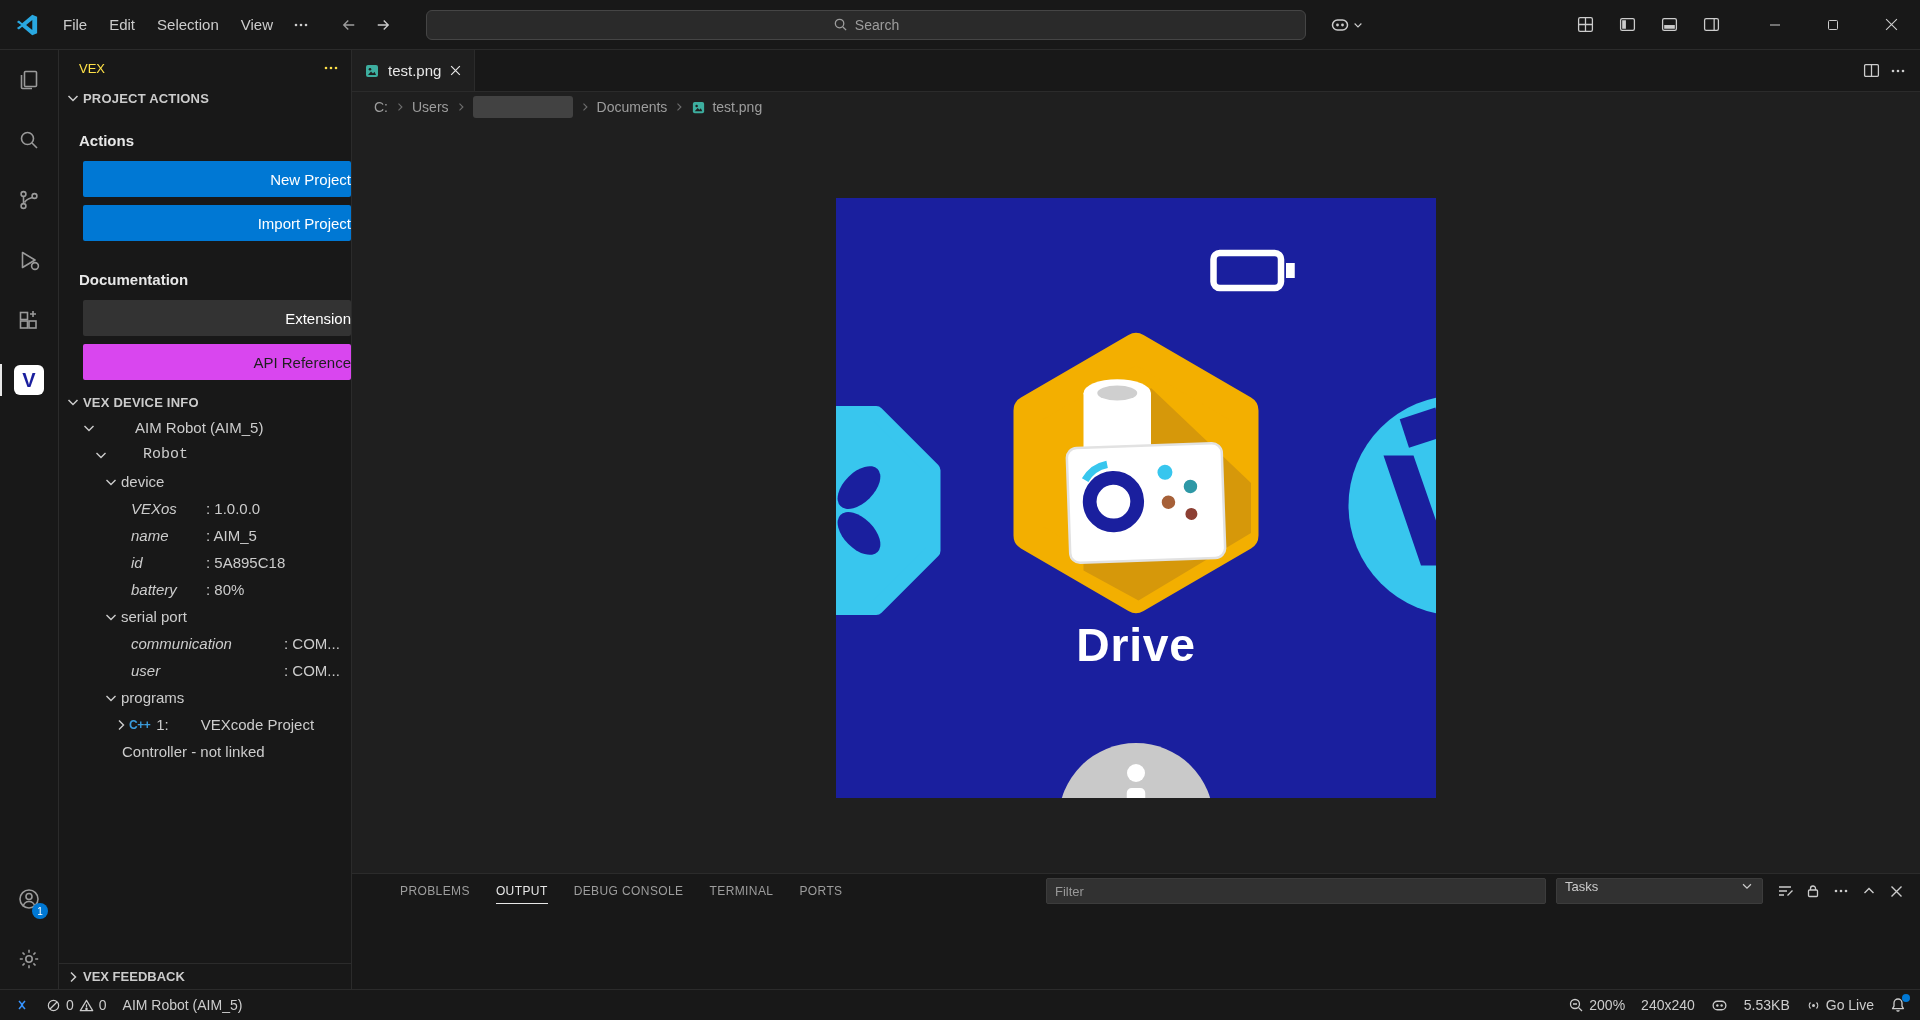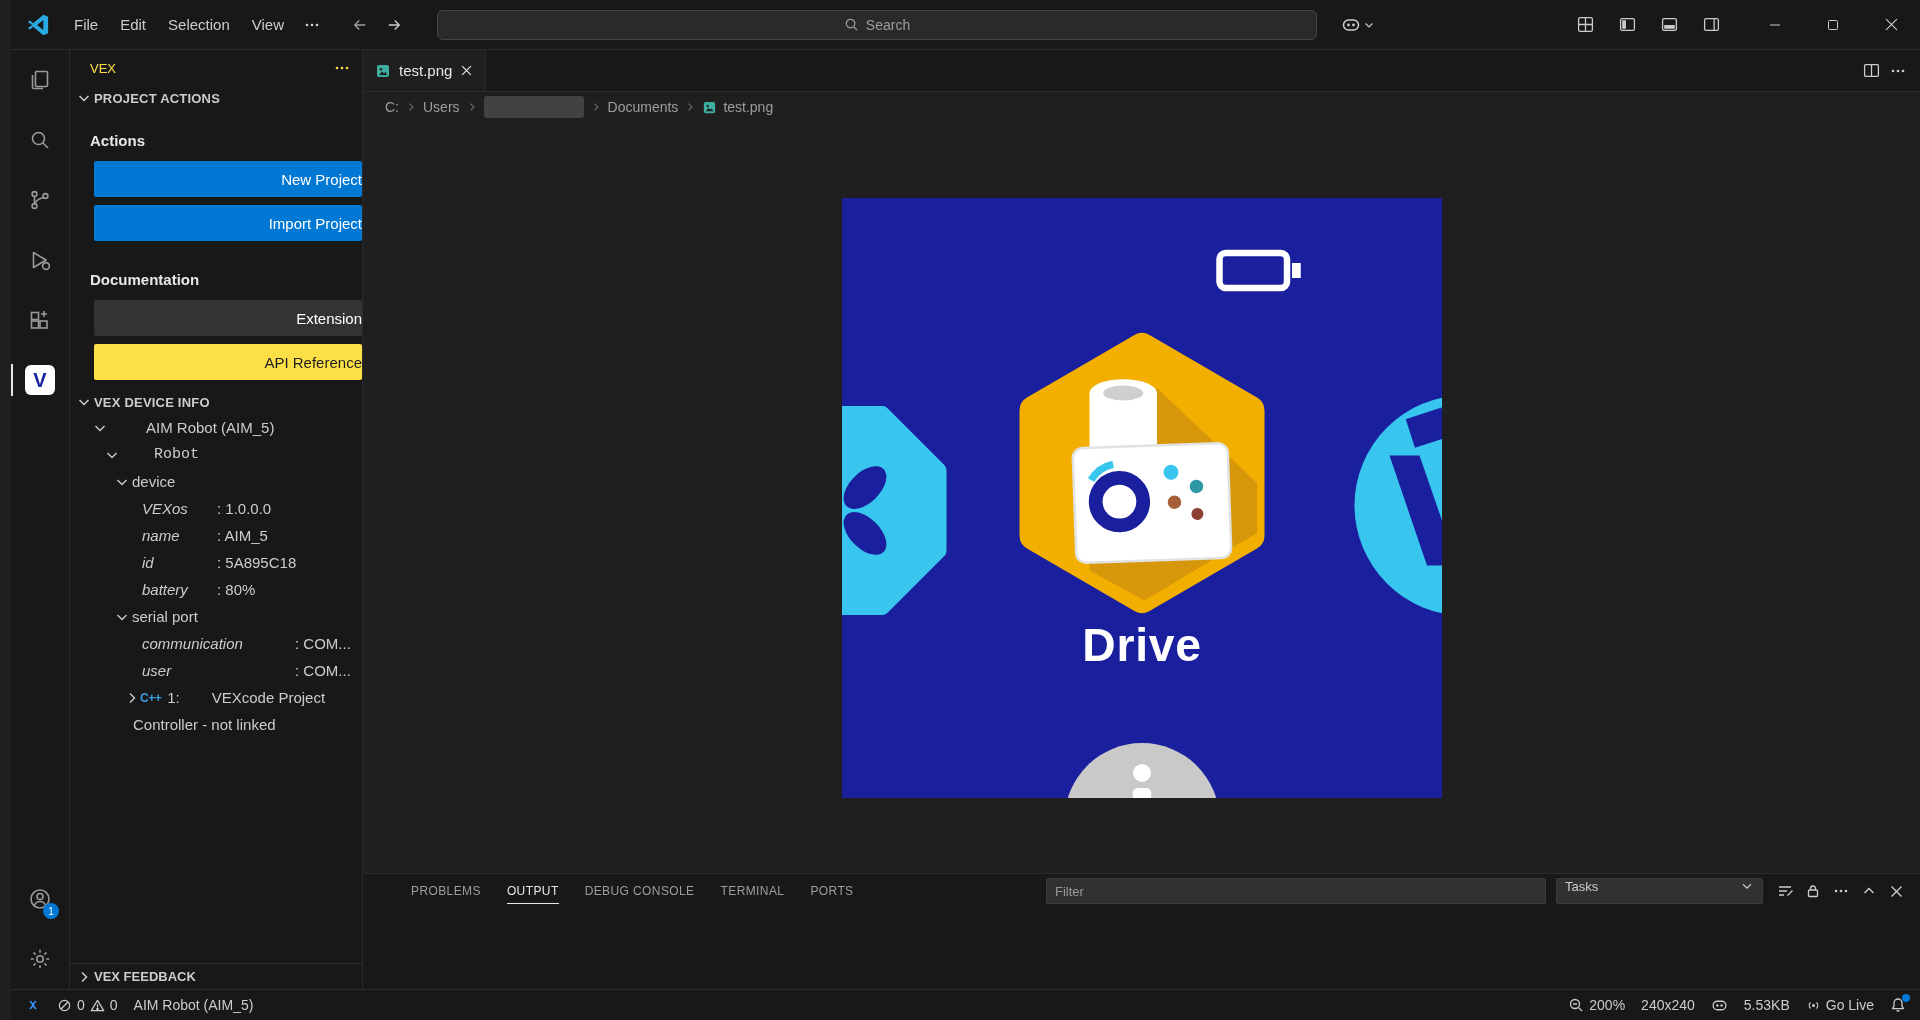--- a/index.html
+++ b/index.html
@@ -1,20 +1,20 @@
 <!DOCTYPE html>
 <html><head>
 <meta charset="utf-8">
 <style>
   * { margin:0; padding:0; box-sizing:border-box; }
   html,body { width:1920px; height:1020px; overflow:hidden; }
   body { background:#1f1f1f; color:#cccccc; font-family:"Liberation Sans",sans-serif; font-size:15px; }
   svg { display:block; }
 
-  .app { display:grid; grid-template-rows:50px 939px 31px; width:1920px; height:984px;padding-left:11px; }
+  .app { display:grid; grid-template-rows:50px 939px 31px; width:1920px; height:984px; }
 
   
   .ttb { background:#181818; border-bottom:1px solid #2b2b2b; display:flex; align-items:center; }
   .ttb-left { display:flex; align-items:center; padding-left:16px; }
   .vscode-logo { margin-right:14px; }
   .menu-item { padding:5px 11px; border-radius:5px; color:#cccccc; cursor:default; }
   .icon-btn { width:34px; height:30px; display:flex; align-items:center; justify-content:center; color:#cccccc; border-radius:5px; }
   .nav-arrows { display:flex; margin-left:14px; }
   .cmd-center { flex:1; max-width:880px; height:30px; margin-left:26px; background:#2a2a2a; border:1px solid #454545; border-radius:6px; display:flex; align-items:center; justify-content:center; color:#9d9d9d; gap:7px; font-size:14px; }
   .copilot-wrap { display:flex; align-items:center; margin-left:24px; color:#cccccc; gap:2px; }
@@ -36,21 +36,21 @@
 
   
   .sb { background:#181818; border-right:1px solid #2b2b2b; display:flex; flex-direction:column; overflow:hidden; }
   .sb-title-row { height:36px; display:flex; align-items:center; padding:0 12px 0 20px; color:#fde047; font-size:13px; }
   .sb-title-row .grow { flex:1; }
   .sec-header { height:24px; display:flex; align-items:center; gap:2px; padding-left:6px; font-weight:bold; font-size:13px; color:#cccccc; letter-spacing:.2px; }
   .sb-h { font-weight:bold; color:#e7e7e7; padding-left:20px; font-size:15px; }
   .sb-btn { display:block; width:268px; margin:8px 0 0 24px; height:36px; border:none; border-radius:2px; font-size:15px; font-family:inherit; cursor:pointer;text-align:right; }
   .sb-btn.primary { background:#0078d4; color:#ffffff; }
   .sb-btn.dark { background:#333333; color:#ffffff; }
-  .sb-btn.light { background:#fde047; color:#1f1f1f; }
+  .sb-btn.light { background:#d946ef; color:#1f1f1f; }
   .row { height:27px; display:flex; align-items:center; color:#cccccc; font-size:15px; white-space:nowrap; }
   .tw { width:16px; height:16px; color:#cccccc; flex:none; }
   .kv .k { display:inline-block;font-style:italic; }
   .cpp { color:#3b9ddd; font-weight:bold; font-size:12px; letter-spacing:-.5px; }
   .sb-grow { flex:1; }
   .feedback { border-top:1px solid #2b2b2b; height:26px; display:flex; align-items:center; gap:2px; padding-left:6px; font-weight:bold; font-size:13px; color:#cccccc; }
 
   
   .ed-col { display:flex; flex-direction:column; min-width:0; }
   .tabbar { height:42px; background:#181818; border-bottom:1px solid #2b2b2b; display:flex; align-items:stretch; }
@@ -330,20 +330,28 @@
           </span>
         <span style="margin-left:2px;">serial port</span>
       </div>
       <div class="row kv" style="padding-left:72px;">
         <span class="k" style="width:153px;">communication</span>
         <span class="v">: COM...</span>
       </div>
       <div class="row kv" style="padding-left:72px;">
         <span class="k" style="width:153px;">user</span>
         <span class="v">: COM...</span>
+      </div>
+      <div class="row" style="padding-left:44px;">
+        <span class="tw">
+            <svg width="16" height="16" viewBox="0 0 16 16" fill="none" stroke="currentColor" stroke-width="1.4">
+              <path d="M3.5 6l4.5 4.5L12.5 6"></path>
+            </svg>
+          </span>
+        <span style="margin-left:2px;">programs</span>
       </div>
       <div class="row" style="padding-left:54px;">
         <span class="tw">
             <svg width="16" height="16" viewBox="0 0 16 16" fill="none" stroke="currentColor" stroke-width="1.4">
               <path d="M6 3.5L10.5 8 6 12.5"></path>
             </svg>
           </span>
         <span class="cpp">C++</span>
         <span style="margin-left:6px;">1:</span>
         <span style="margin-left:32px;">VEXcode Project</span>

